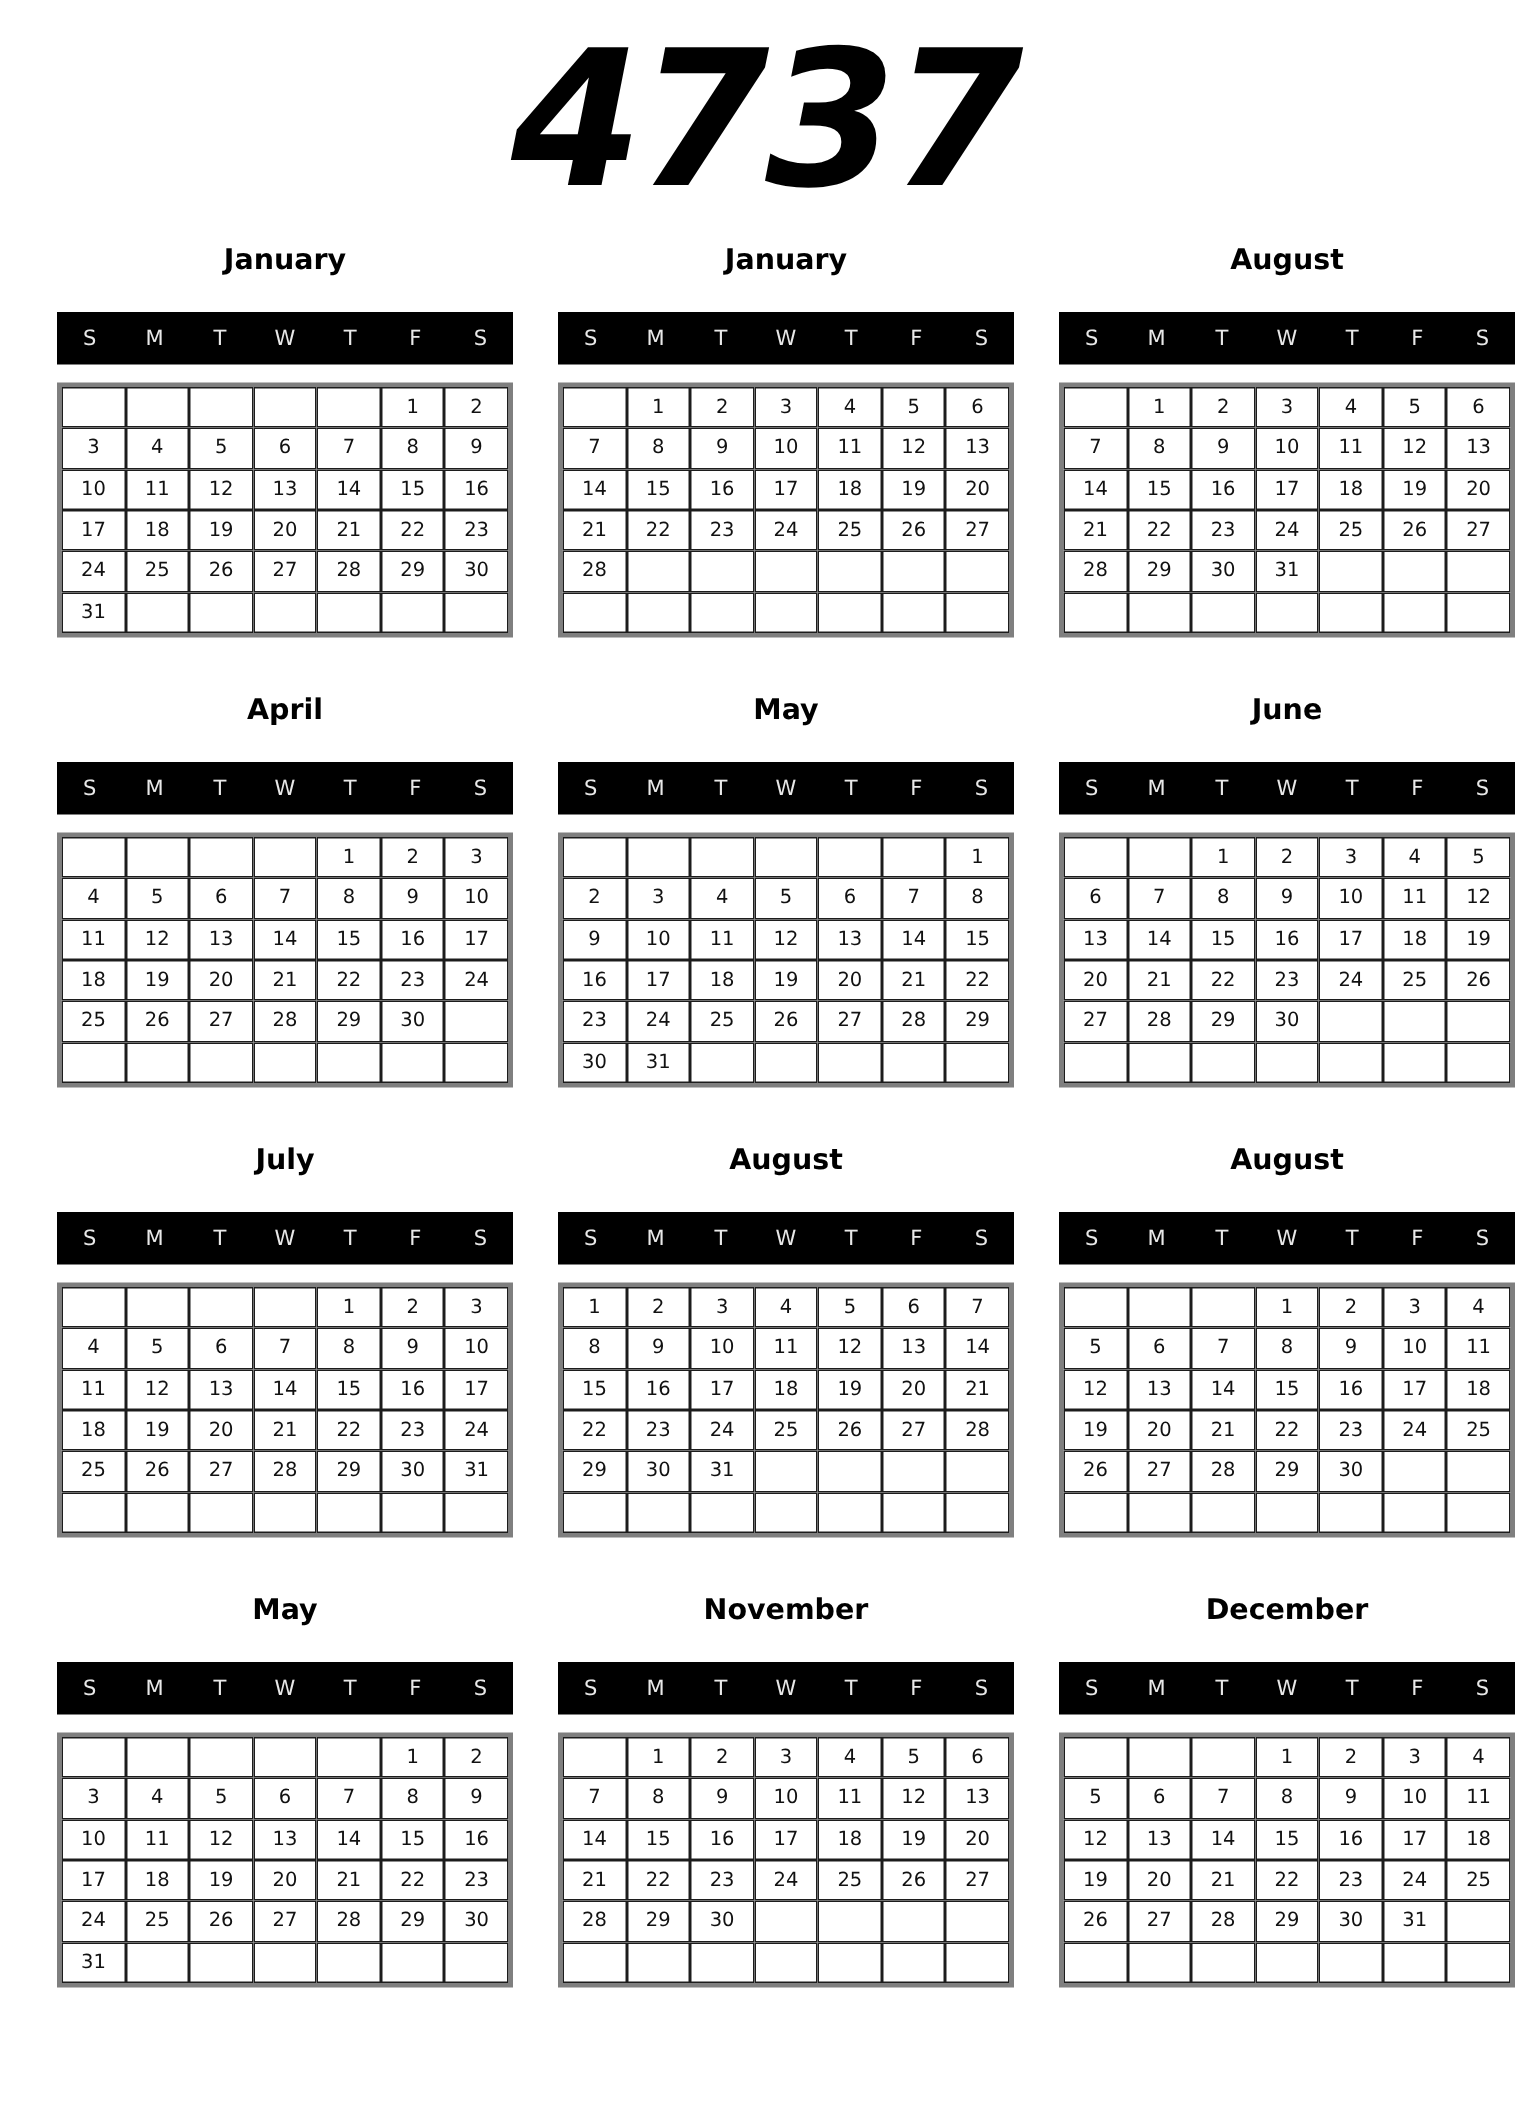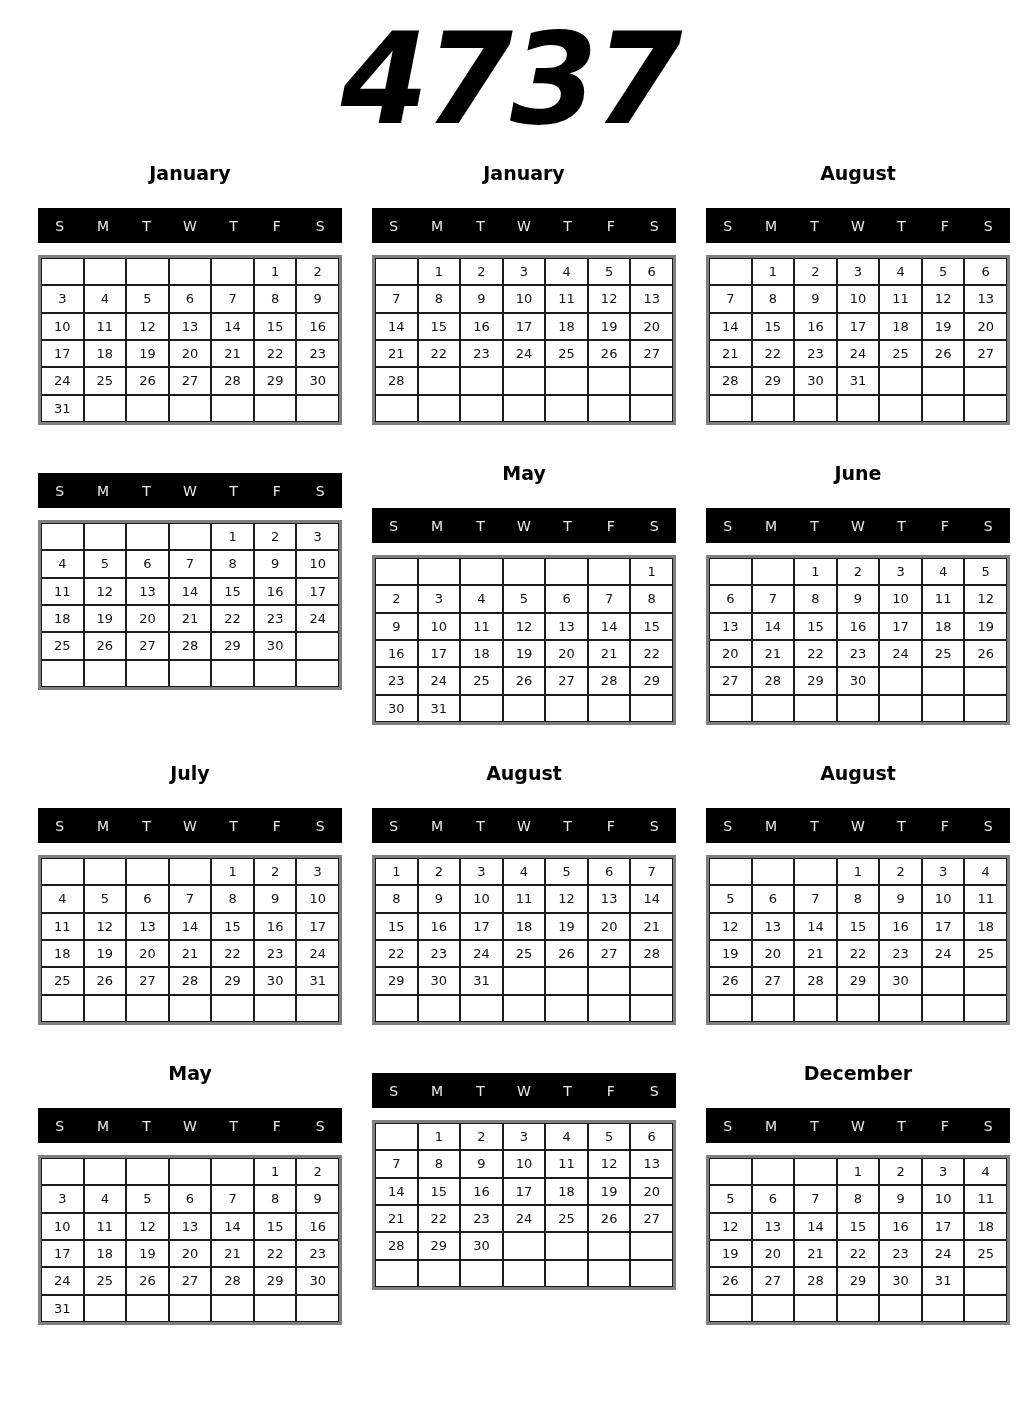--- a/index.html
+++ b/index.html
@@ -246,20 +246,21 @@
         <div class="day"></div>
         <div class="day"></div>
         <div class="day"></div>
         <div class="day"></div>
         <div class="day"></div>
         <div class="day"></div>
       </div>
   </div>
 
   <div class="month">
+    <div class="title">April</div>
     <div class="weekdays">
         <span>S</span>
         <span>M</span>
         <span>T</span>
         <span>W</span>
         <span>T</span>
         <span>F</span>
         <span>S</span>
       </div>
     <div class="days">
@@ -644,20 +645,21 @@
         <div class="day"></div>
         <div class="day"></div>
         <div class="day"></div>
         <div class="day"></div>
         <div class="day"></div>
         <div class="day"></div>
       </div>
   </div>
 
   <div class="month">
+    <div class="title">November</div>
     <div class="weekdays">
         <span>S</span>
         <span>M</span>
         <span>T</span>
         <span>W</span>
         <span>T</span>
         <span>F</span>
         <span>S</span>
       </div>
     <div class="days">

